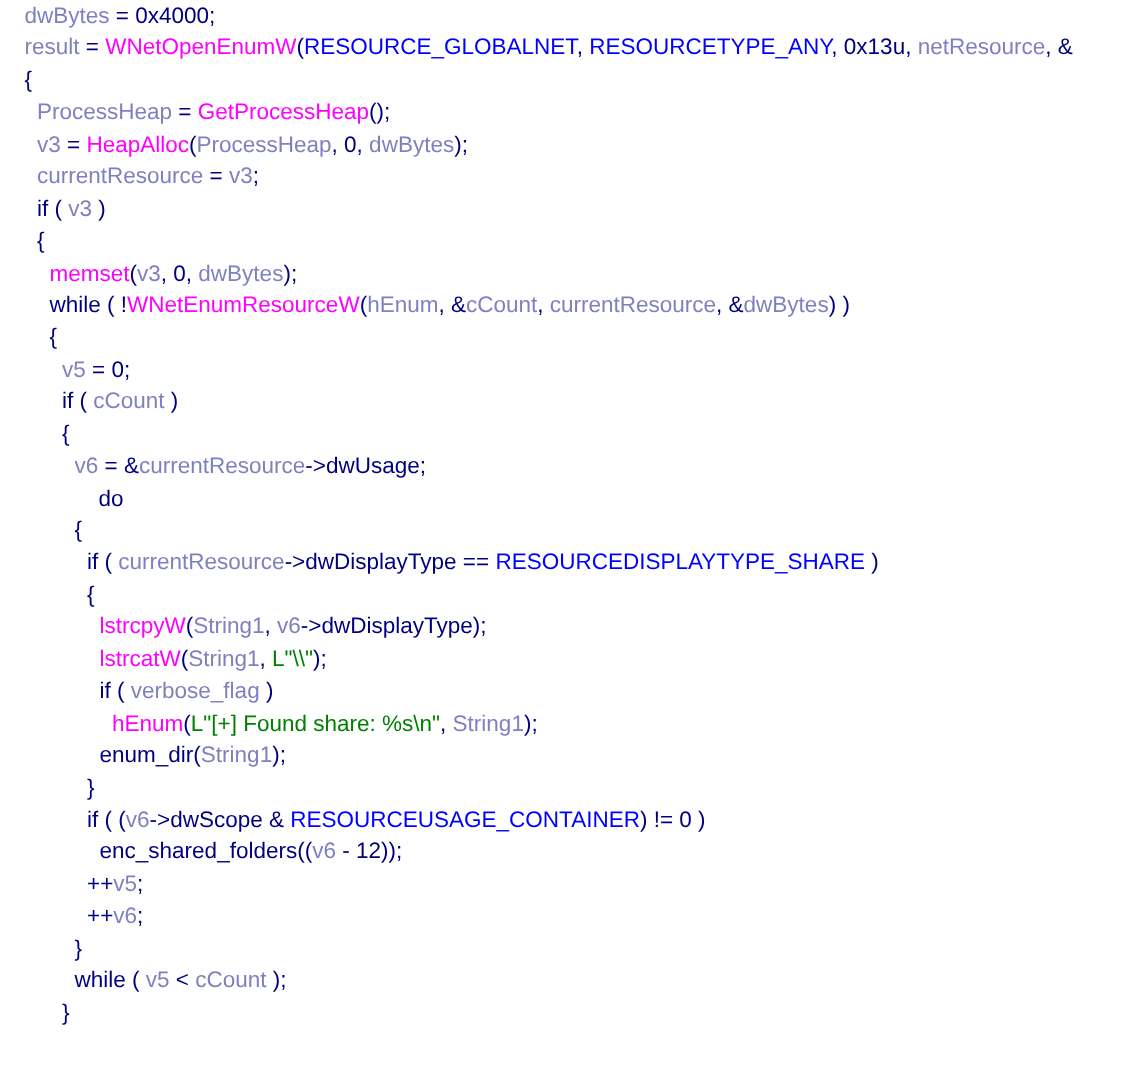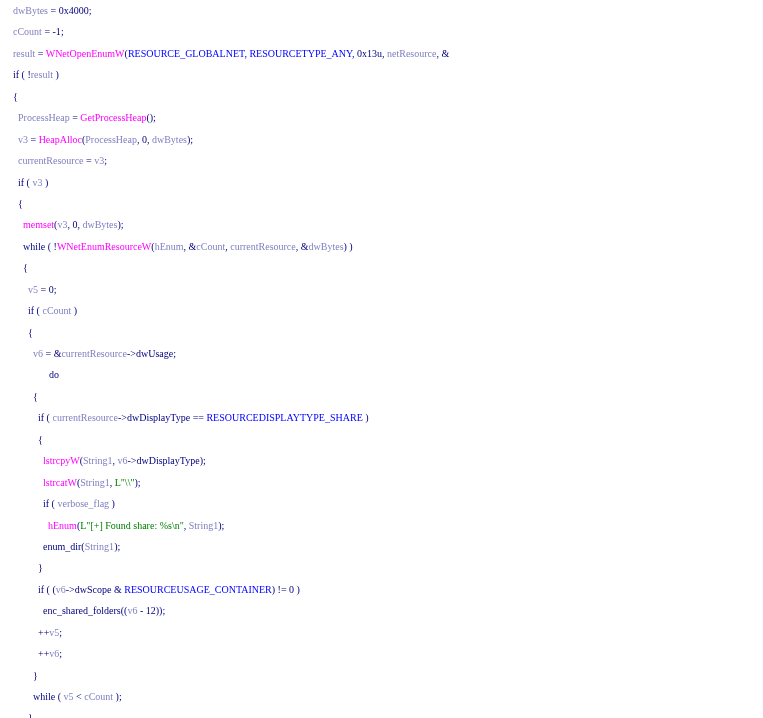--- a/index.html
+++ b/index.html
@@ -19,22 +19,22 @@
     width: 763px;
     height: 718px;
     background: #ffffff;
     padding: 0;
   }
   .code-line {
     position: relative;
     height: 21.45px;
     line-height: 21.45px;
     white-space: pre;
-    font-size: 10px;
-    font-family: Liberation Serif, serif;
+    font-size: 15px;
+    font-family: Liberation Sans, sans-serif;
     letter-spacing: 0px;
     padding-left: 8px;
     box-sizing: border-box;
   }
   
   .t-kw      { color: #00007f; }   
   .t-punc    { color: #00007f; }   
   .t-var     { color: #8080c0; }   
   .t-libfn   { color: #ff00ff; }   
   .t-usrfn   { color: #00007f; }   
@@ -42,23 +42,21 @@
   .t-str     { color: #008000; }   
   .t-const   { color: #0000ff; }   
   .t-member  { color: #00007f; }   
   .t-plain   { color: #000000; }
 </style>
 </head>
 <body>
 
 <div id="code-view">
     <div class="code-line" style="height: 21.45px; line-height: 21.45px;"><span class="t-plain">  </span><span class="t-var">dwBytes</span><span class="t-punc"> = </span><span class="t-num">0x4000</span><span class="t-punc">;</span></div>
-    <div class="code-line" style="height: 21.45px; line-height: 21.45px;"><span class="t-plain">  </span><span class="t-var">cCount</span><span class="t-punc"> = </span><span class="t-num">-1</span><span class="t-punc">;</span></div>
     <div class="code-line" style="height: 21.45px; line-height: 21.45px;"><span class="t-plain">  </span><span class="t-var">result</span><span class="t-punc"> = </span><span class="t-libfn">WNetOpenEnumW</span><span class="t-punc">(</span><span class="t-const">RESOURCE_GLOBALNET</span><span class="t-punc">, </span><span class="t-const">RESOURCETYPE_ANY</span><span class="t-punc">, </span><span class="t-num">0x13u</span><span class="t-punc">, </span><span class="t-var">netResource</span><span class="t-punc">, &amp;</span></div>
-    <div class="code-line" style="height: 21.45px; line-height: 21.45px;"><span class="t-plain">  </span><span class="t-kw">if</span><span class="t-punc"> ( !</span><span class="t-var">result</span><span class="t-punc"> )</span></div>
     <div class="code-line" style="height: 21.45px; line-height: 21.45px;"><span class="t-punc">  {</span></div>
     <div class="code-line" style="height: 21.45px; line-height: 21.45px;"><span class="t-plain">    </span><span class="t-var">ProcessHeap</span><span class="t-punc"> = </span><span class="t-libfn">GetProcessHeap</span><span class="t-punc">();</span></div>
     <div class="code-line" style="height: 21.45px; line-height: 21.45px;"><span class="t-plain">    </span><span class="t-var">v3</span><span class="t-punc"> = </span><span class="t-libfn">HeapAlloc</span><span class="t-punc">(</span><span class="t-var">ProcessHeap</span><span class="t-punc">, </span><span class="t-num">0</span><span class="t-punc">, </span><span class="t-var">dwBytes</span><span class="t-punc">);</span></div>
     <div class="code-line" style="height: 21.45px; line-height: 21.45px;"><span class="t-plain">    </span><span class="t-var">currentResource</span><span class="t-punc"> = </span><span class="t-var">v3</span><span class="t-punc">;</span></div>
     <div class="code-line" style="height: 21.45px; line-height: 21.45px;"><span class="t-plain">    </span><span class="t-kw">if</span><span class="t-punc"> ( </span><span class="t-var">v3</span><span class="t-punc"> )</span></div>
     <div class="code-line" style="height: 21.45px; line-height: 21.45px;"><span class="t-punc">    {</span></div>
     <div class="code-line" style="height: 21.45px; line-height: 21.45px;"><span class="t-plain">      </span><span class="t-libfn">memset</span><span class="t-punc">(</span><span class="t-var">v3</span><span class="t-punc">, </span><span class="t-num">0</span><span class="t-punc">, </span><span class="t-var">dwBytes</span><span class="t-punc">);</span></div>
     <div class="code-line" style="height: 21.45px; line-height: 21.45px;"><span class="t-plain">      </span><span class="t-kw">while</span><span class="t-punc"> ( !</span><span class="t-libfn">WNetEnumResourceW</span><span class="t-punc">(</span><span class="t-var">hEnum</span><span class="t-punc">, &amp;</span><span class="t-var">cCount</span><span class="t-punc">, </span><span class="t-var">currentResource</span><span class="t-punc">, &amp;</span><span class="t-var">dwBytes</span><span class="t-punc">) )</span></div>
     <div class="code-line" style="height: 21.45px; line-height: 21.45px;"><span class="t-punc">      {</span></div>
     <div class="code-line" style="height: 21.45px; line-height: 21.45px;"><span class="t-plain">        </span><span class="t-var">v5</span><span class="t-punc"> = </span><span class="t-num">0</span><span class="t-punc">;</span></div>

